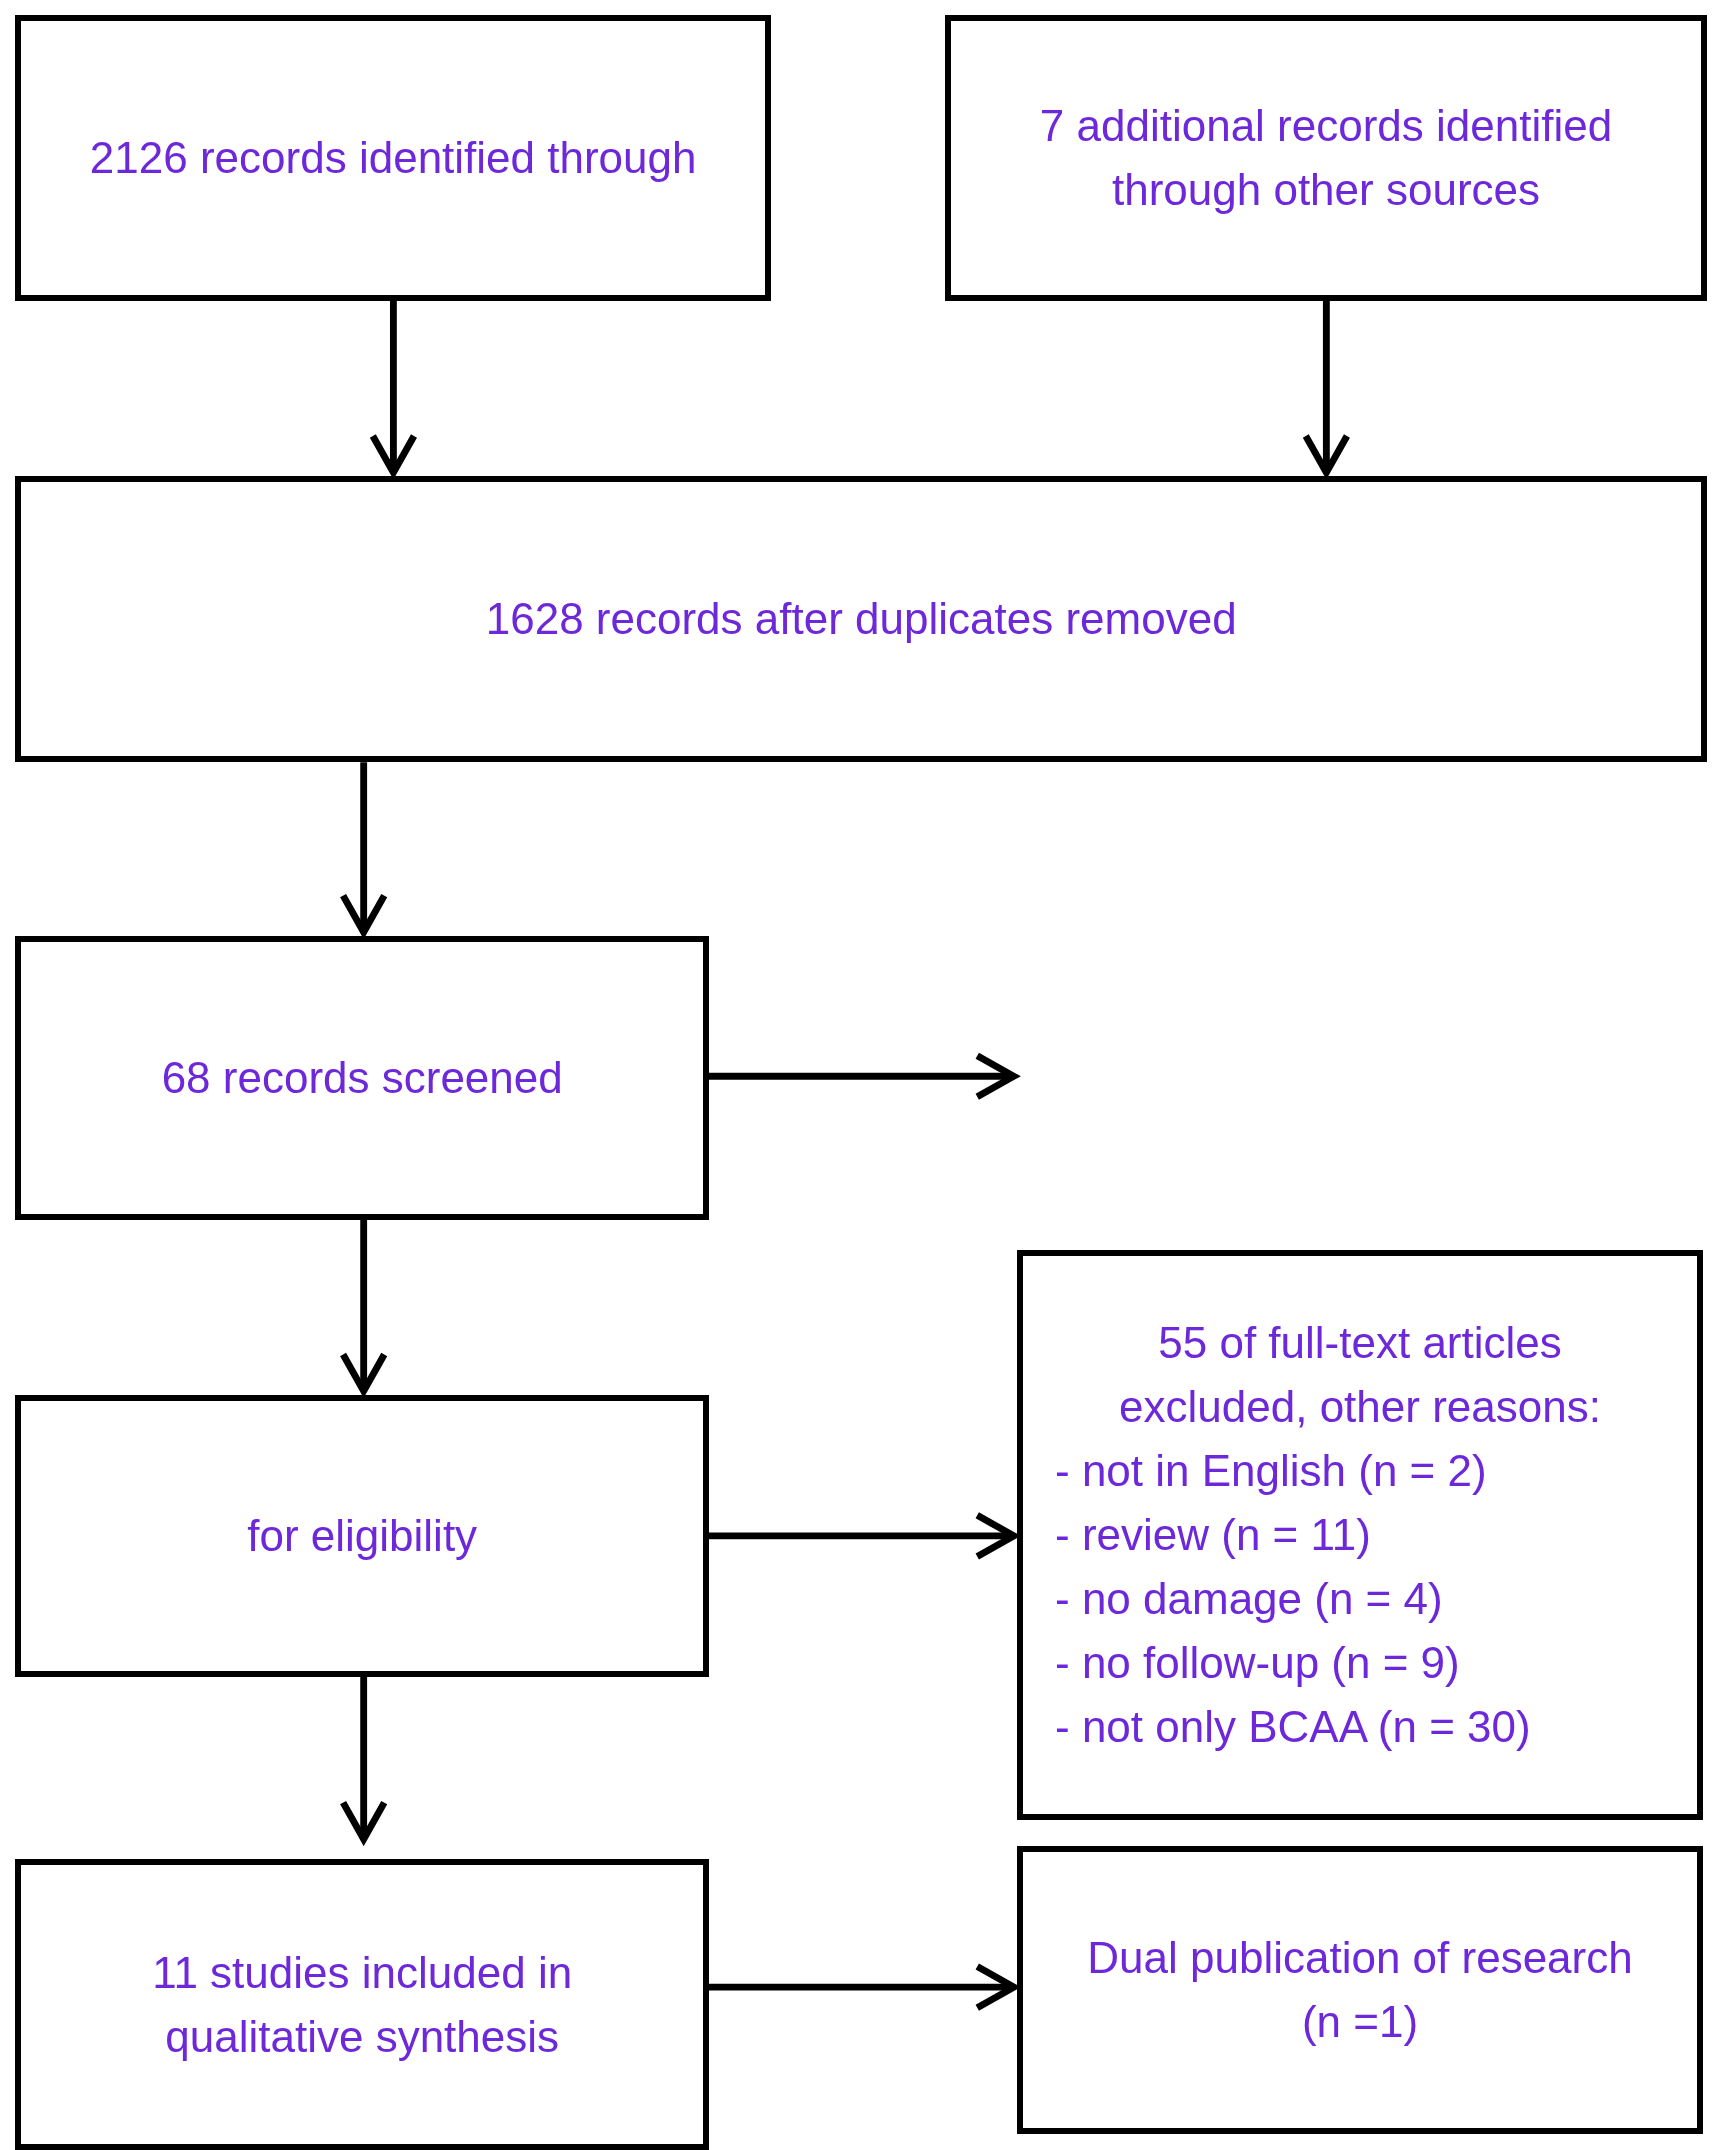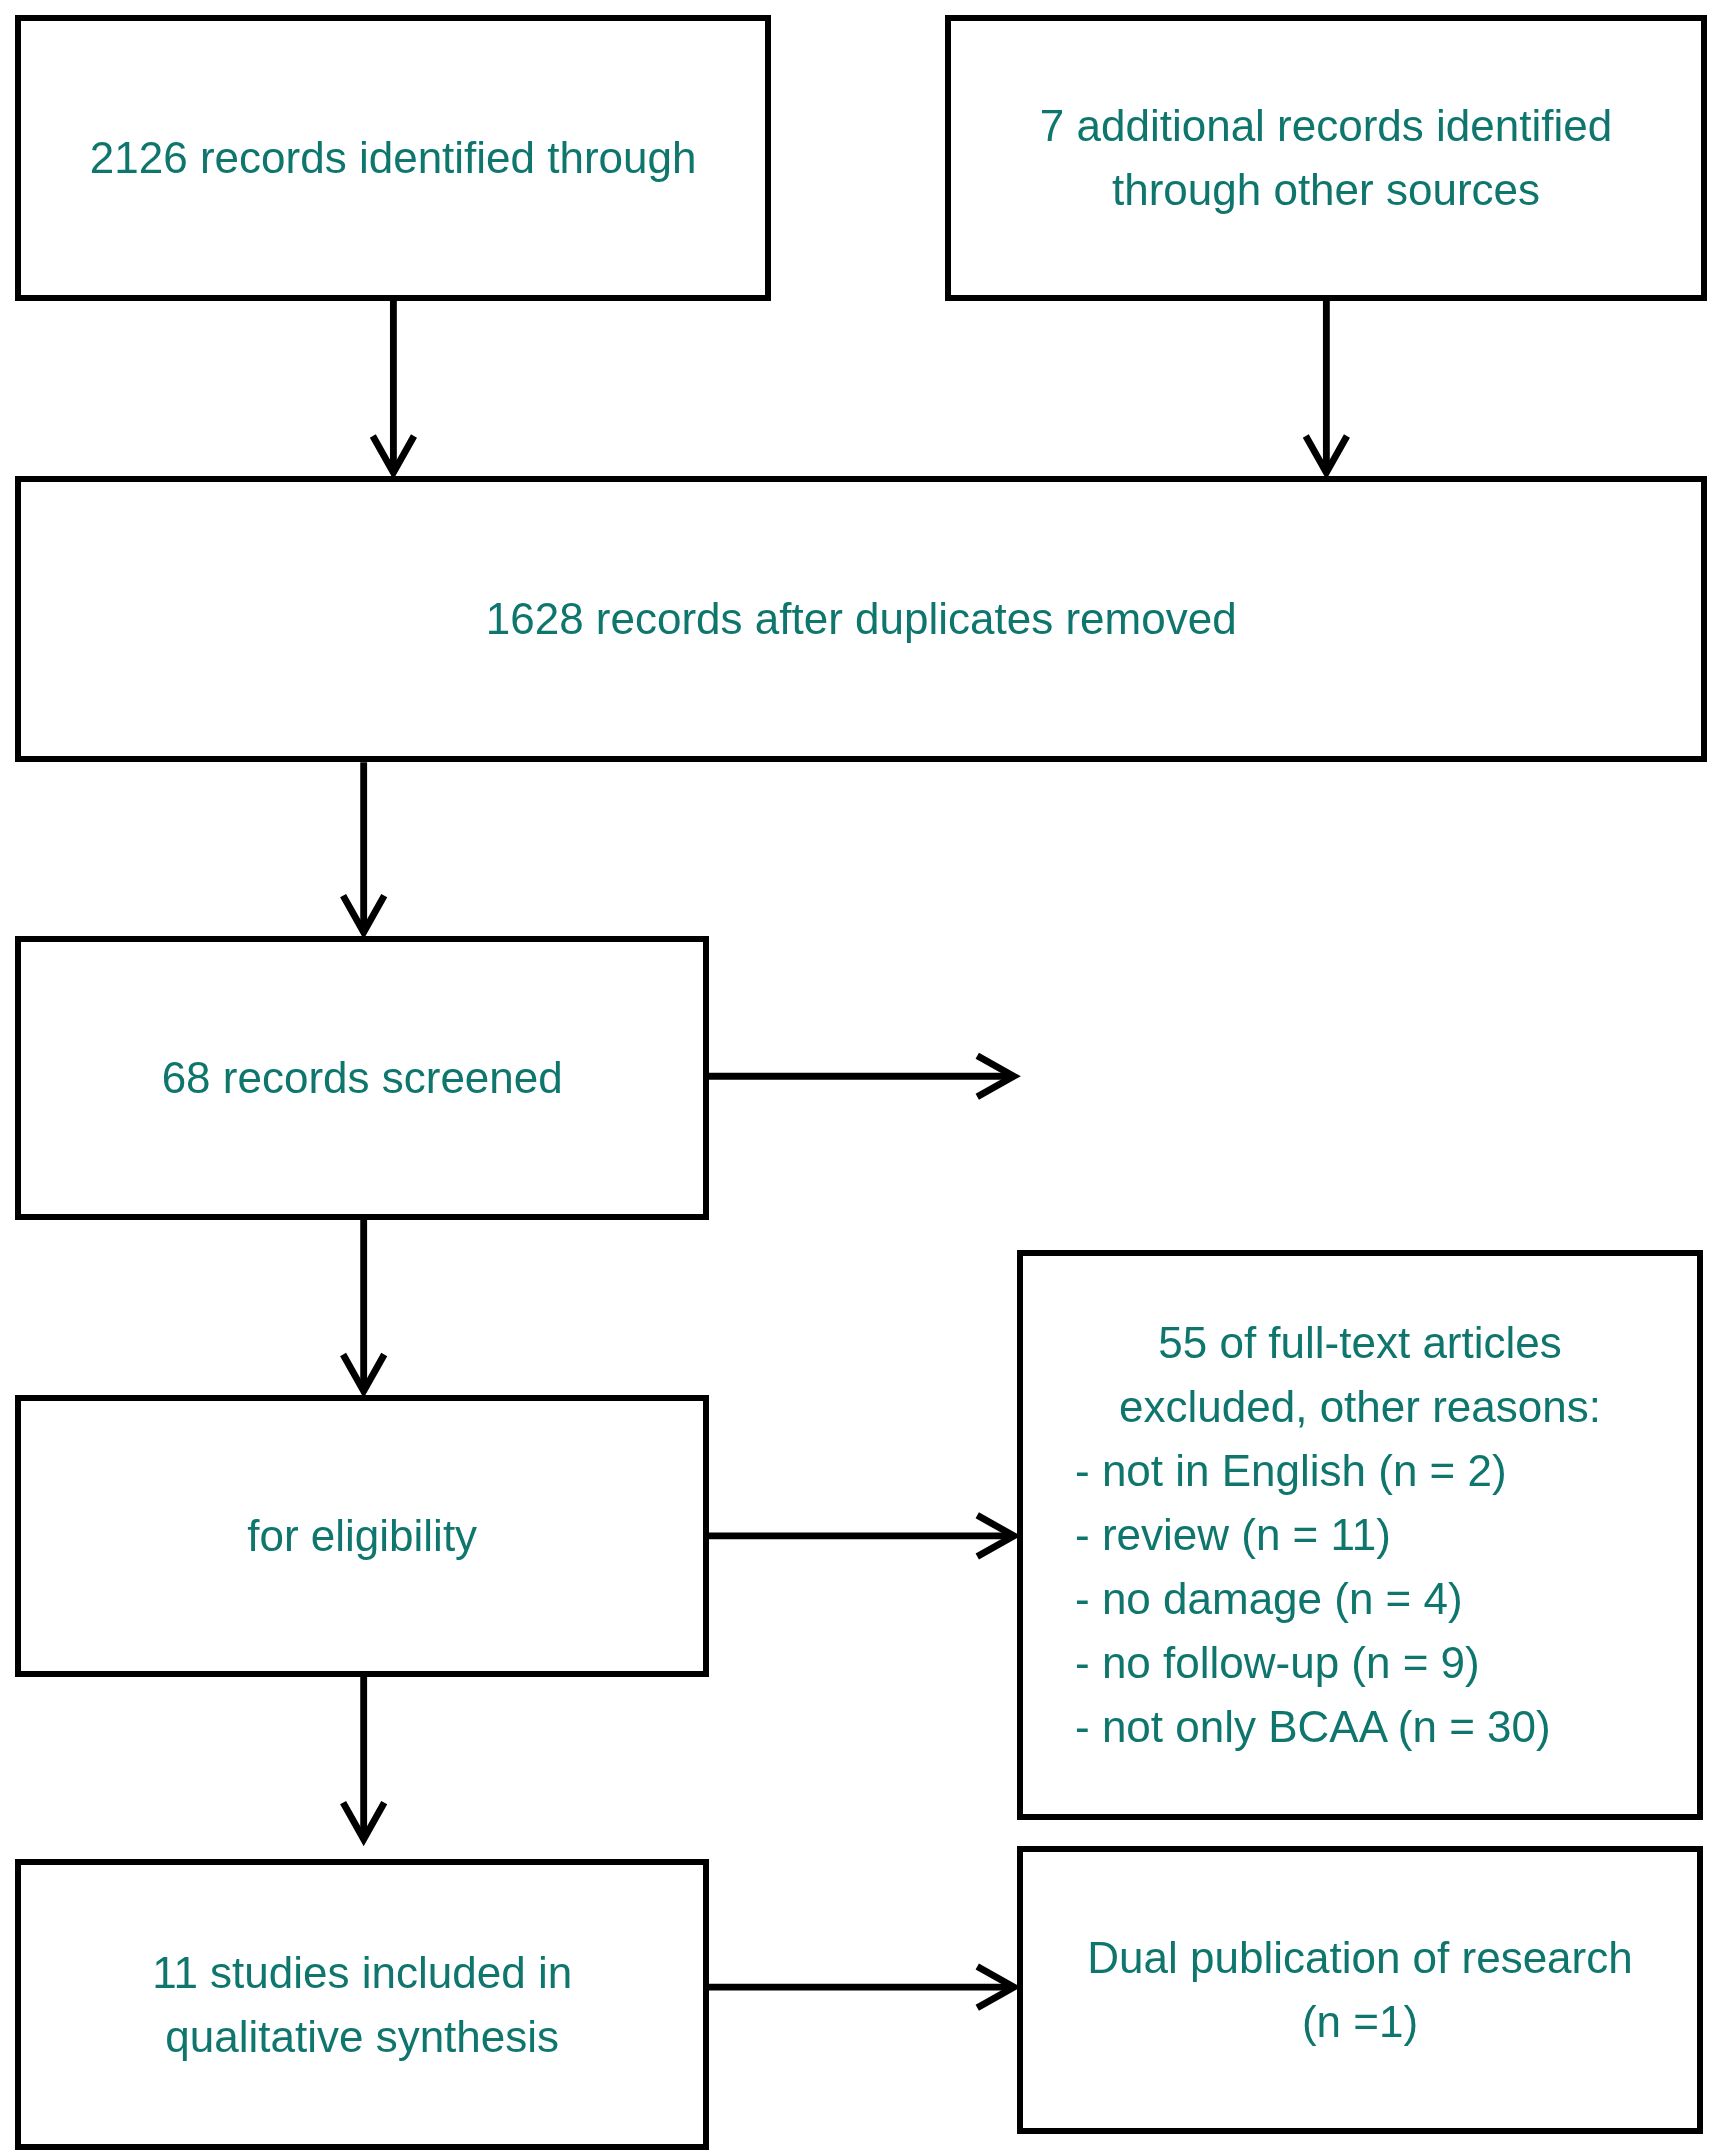--- a/index.html
+++ b/index.html
@@ -3,42 +3,42 @@
 <meta charset="utf-8">
 <style>
   html, body { margin: 0; padding: 0; background: #ffffff; }
   .canvas {
     position: relative;
     width: 1719px;
     height: 2151px;
     background: #ffffff;
     font-family: "Liberation Sans", sans-serif;
     font-size: 44px;
-    color: #0f766e;
+    color: #6d28d9;
     overflow: hidden;
   }
   .box {
     position: absolute;
     box-sizing: border-box;
     border: 6.9px solid #000000;
     background: #ffffff;
     display: flex;
     flex-direction: column;
     align-items: center;
     justify-content: center;
     text-align: center;
     line-height: 64px;
   }
   .line { display: block; white-space: nowrap; }
   .reasons {
     align-self: stretch;
     text-align: left;
     padding-left: 32px;
   }
-  .reason-line { display: block; white-space: nowrap; margin-left: 20px; }
+  .reason-line { display: block; white-space: nowrap; }
   
   #box-identified      { left: 15.2px;   top: 15.2px;   width: 756px;  height: 286px; }
   #box-additional      { left: 945px; top: 15.2px;   width: 762px; height: 286px; }
   #box-duplicates      { left: 15.2px;   top: 476px;  width: 1692px; height: 286px; }
   #box-screened        { left: 15.2px;   top: 936px; width: 694px;  height: 284px; }
   #box-excluded        { left: 1017px; top: 936px; width: 686px;  height: 284px; }
   #box-fulltext        { left: 15.2px;   top: 1395px; width: 694px;  height: 282px; }
   #box-fulltext-excl   { left: 1017px; top: 1250px; width: 686px;  height: 570px; }
   #box-included        { left: 15.2px;   top: 1843px; width: 694px;  height: 291px; margin-top: 16px; }
   #box-dual            { left: 1017px; top: 1846px; width: 686px;  height: 288px; }

